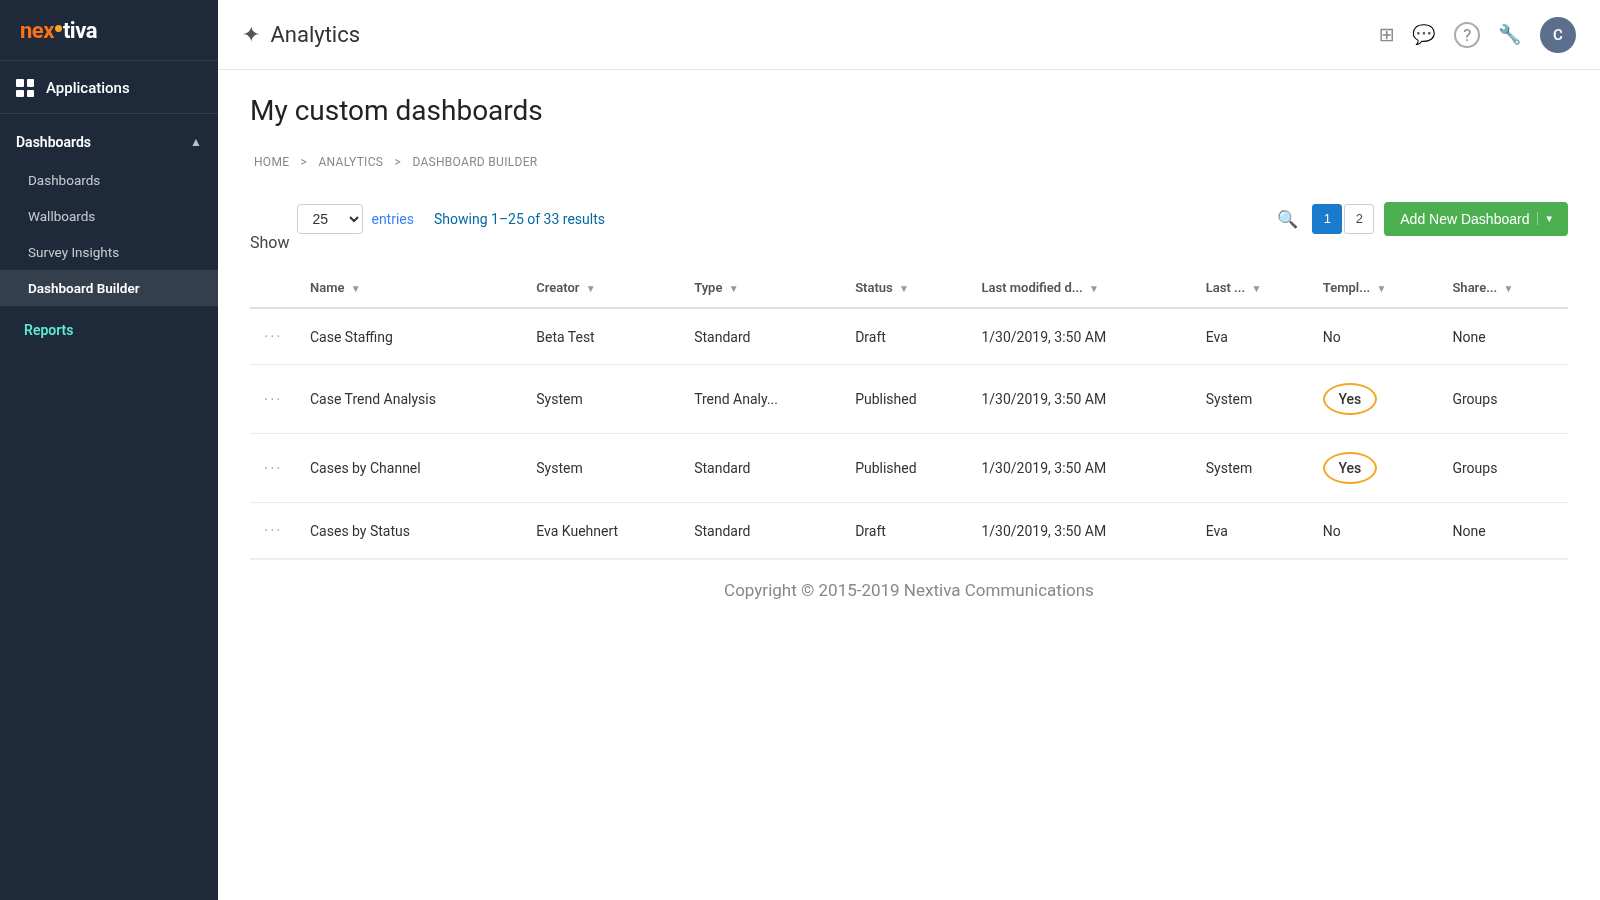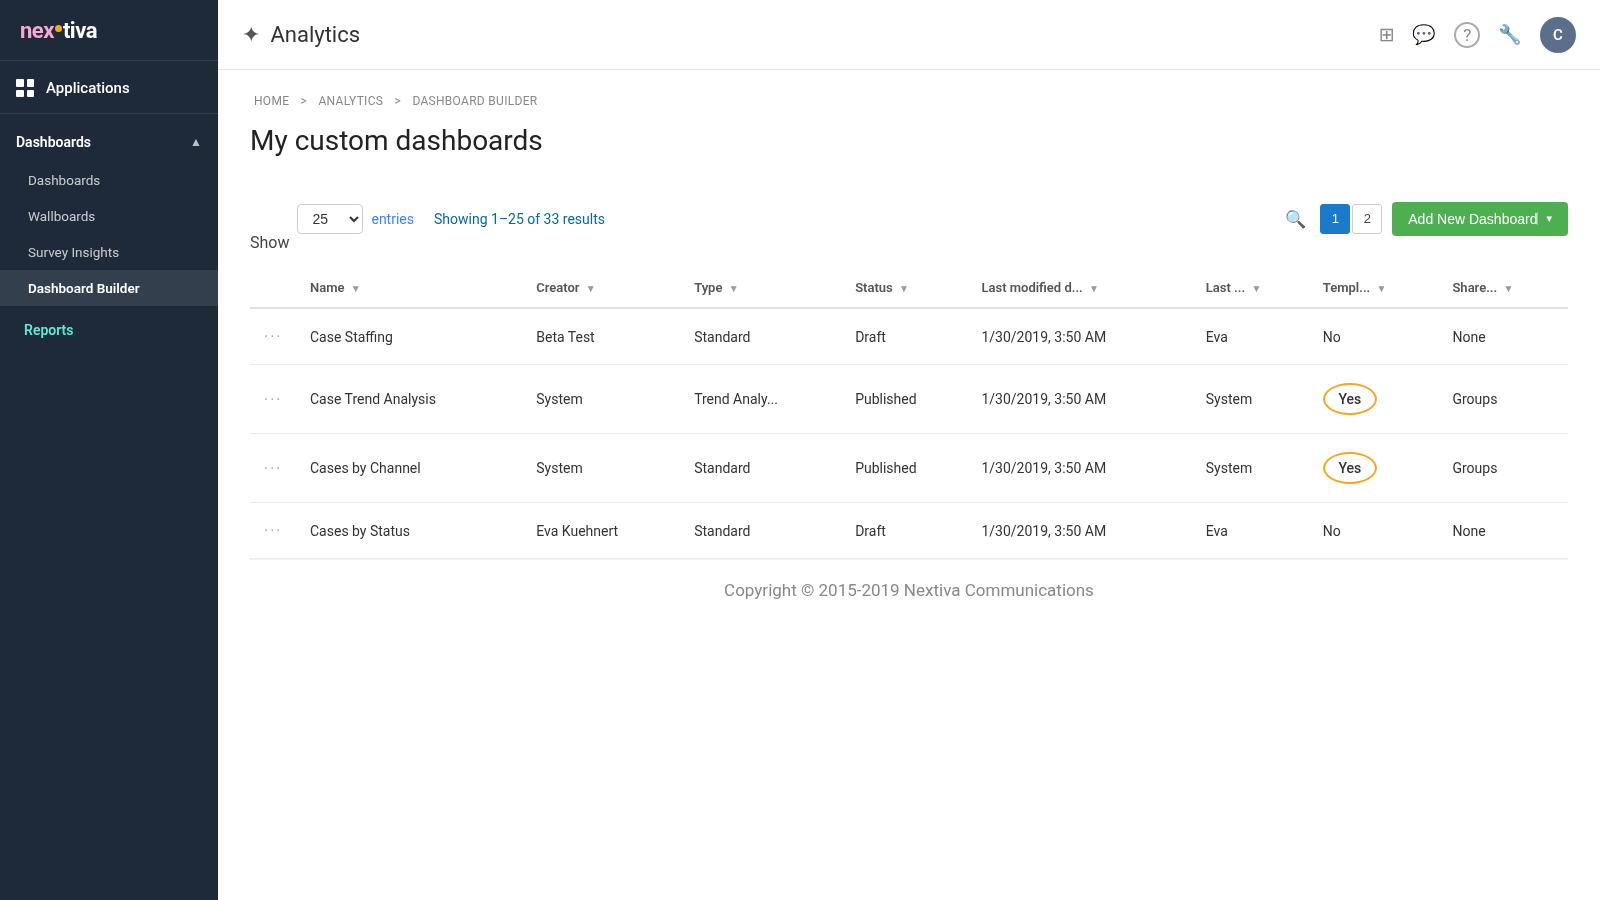--- a/index.html
+++ b/index.html
@@ -247,21 +247,21 @@
       background: #4caf50;
       color: #fff;
       border: none;
       border-radius: 4px;
       padding: 9px 16px;
       font-size: 14px;
       font-weight: 500;
       cursor: pointer;
       display: flex;
       align-items: center;
-      gap: 0;
+      gap: 8px;
     }
     #add-dashboard-btn .dropdown-arrow {
       font-size: 11px;
       border-left: 1px solid rgba(255,255,255,0.4);
       padding-left: 8px;
     }
 
     
     #data-table {
       width: 100%;
@@ -321,21 +321,21 @@
       border-top: 1px solid #f0f0f0;
     }
   </style>
 </head>
 <body>
 
 <div id="sidebar">
   <div id="logo-area">
     <div style="display:flex;align-items:flex-start;flex-direction:column;line-height:1">
       <span style="font-size:22px;font-weight:700;color:#fff;letter-spacing:-0.5px;display:flex;align-items:center;gap:0">
-        <span style="color:#f9a8d4;font-size:22px;font-weight:700">nex</span>
+        <span style="color:#f97316;font-size:22px;font-weight:700">nex</span>
           <span style="position:relative;display:inline-block"><span style="display:inline-block;width:7px;height:7px;background:#f5a623;border-radius:50%;position:relative;top:-6px;margin:0 1px"></span></span>
           <span style="color:#fff;font-size:22px;font-weight:700">tiva</span>
       </span>
     </div>
   </div>
 
   <div id="applications-section">
     <div id="apps-grid-icon">
       <span></span>
         <span></span>
@@ -381,29 +381,29 @@
       <span class="header-icon">⊞</span>
       <span class="header-icon">💬</span>
       <span class="header-icon" style="font-size:17px;border:2px solid #aaa;border-radius:50%;width:26px;height:26px;display:inline-flex;align-items:center;justify-content:center;color:#888;">?</span>
       <span class="header-icon">🔧</span>
       <div id="user-avatar">C</div>
     </div>
   </div>
 
   <div id="content">
 
+    <div id="page-title">My custom dashboards</div>
+
     <div id="breadcrumb">
       <span>HOME</span>
       <span>&gt;</span>
       <span>ANALYTICS</span>
       <span>&gt;</span>
       <span>DASHBOARD BUILDER</span>
     </div>
-
-    <div id="page-title">My custom dashboards</div>
 
     <div id="table-toolbar">
       <div id="toolbar-left">
         <span id="show-label">Show</span>
         <select id="entries-select">
           <option>10</option>
           <option selected="">25</option>
           <option>50</option>
           <option>100</option>
         </select>

